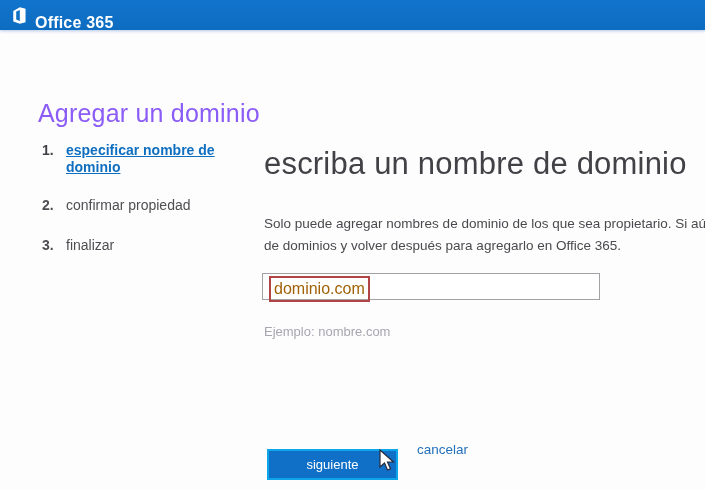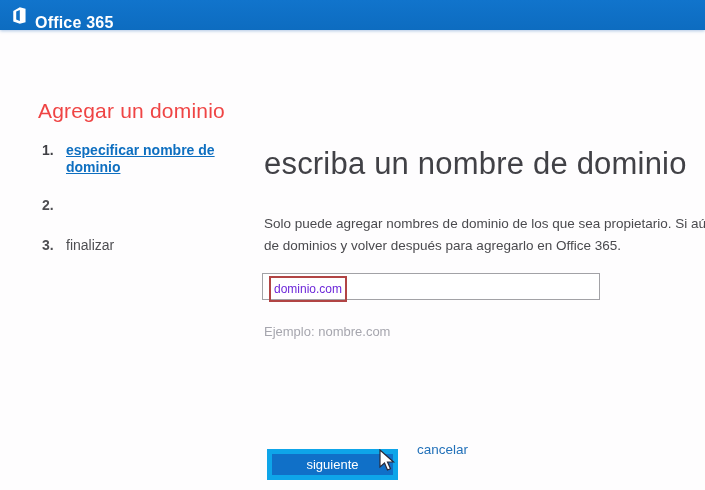--- a/index.html
+++ b/index.html
@@ -8,48 +8,48 @@
 
   
   .topbar{position:absolute;left:0;top:0;width:705px;height:30px;
     background:linear-gradient(#1174cc,#0d6cc0);
     box-shadow:0 1px 3px rgba(30,100,180,.35);
     display:flex;align-items:center;}
   .brand{display:flex;align-items:center;gap:7px;padding-left:10px;}
   .brand-text{color:#ffffff;font-size:16px;font-weight:600;letter-spacing:.2px;margin-top:16px;}
 
   
-  .wizard-title{position:absolute;left:38px;top:99px;font-size:21px;font-weight:400;
-    color:#ef4444;letter-spacing:.2px;}
+  .wizard-title{position:absolute;left:38px;top:99px;font-size:25px;font-weight:400;
+    color:#8b5cf6;letter-spacing:.2px;}
   .step{position:absolute;display:flex;font-size:14px;color:#4e4e52;}
   .step .num{width:24px;flex:0 0 24px;font-weight:600;}
   .step .lbl{line-height:17px;}
   .step-1{left:42px;top:142px;width:190px;}
   .step-1 .num{font-weight:700;color:#3f3f44;}
   .step-1 .lbl{color:#0e6fc0;font-weight:700;text-decoration:underline;}
   .step-2{left:42px;top:197px;width:200px;}
   .step-3{left:42px;top:237px;width:200px;}
 
   
   .main-heading{position:absolute;left:264px;top:146px;font-size:31px;font-weight:400;
     color:#414146;white-space:nowrap;letter-spacing:.2px;}
   .desc{position:absolute;left:264px;top:213px;font-size:13.5px;color:#4a4a4e;
     line-height:22px;white-space:nowrap;}
 
   .domain-input{position:absolute;left:262px;top:273px;width:338px;height:27px;
     border:1px solid #a2a2a6;background:#ffffff;box-sizing:border-box;}
   .input-annotation{position:absolute;left:269px;top:276px;height:22px;
     border:2px solid #b14444;display:flex;align-items:center;padding:0 3px;
     background:transparent;}
-  .input-annotation .val{font-size:12px;color:#6d28d9;}
+  .input-annotation .val{font-size:16px;color:#a16207;}
 
   .example{position:absolute;left:264px;top:324px;font-size:13px;color:#a6a6ae;}
 
   .next-btn{position:absolute;left:267px;top:449px;width:131px;height:31px;
-    background:#1070c8;border:5px solid #0ea5e9;box-sizing:border-box;
+    background:#1070c8;border:2px solid #0ea5e9;box-sizing:border-box;
     color:#ffffff;font-size:13px;font-family:inherit;
     display:flex;align-items:center;justify-content:center;cursor:pointer;}
   .cancel-link{position:absolute;left:417px;top:442px;font-size:13.5px;color:#2271b9;
     text-decoration:none;cursor:pointer;}
 
   .cursor{position:absolute;left:378px;top:449px;width:20px;height:24px;pointer-events:none;}
 </style>
 </head>
 <body>
 
@@ -67,20 +67,21 @@
   </div>
 
   <div class="wizard-title">Agregar un dominio</div>
 
   <div class="step step-1">
     <span class="num">1.</span>
     <span class="lbl">especificar nombre de dominio</span>
   </div>
   <div class="step step-2">
     <span class="num">2.</span>
+    <span class="lbl">confirmar propiedad</span>
   </div>
   <div class="step step-3">
     <span class="num">3.</span>
     <span class="lbl">finalizar</span>
   </div>
 
   <div class="main-heading">escriba un nombre de dominio</div>
 
   <div class="desc">
     <div>Solo puede agregar nombres de dominio de los que sea propietario. Si aún no</div>

